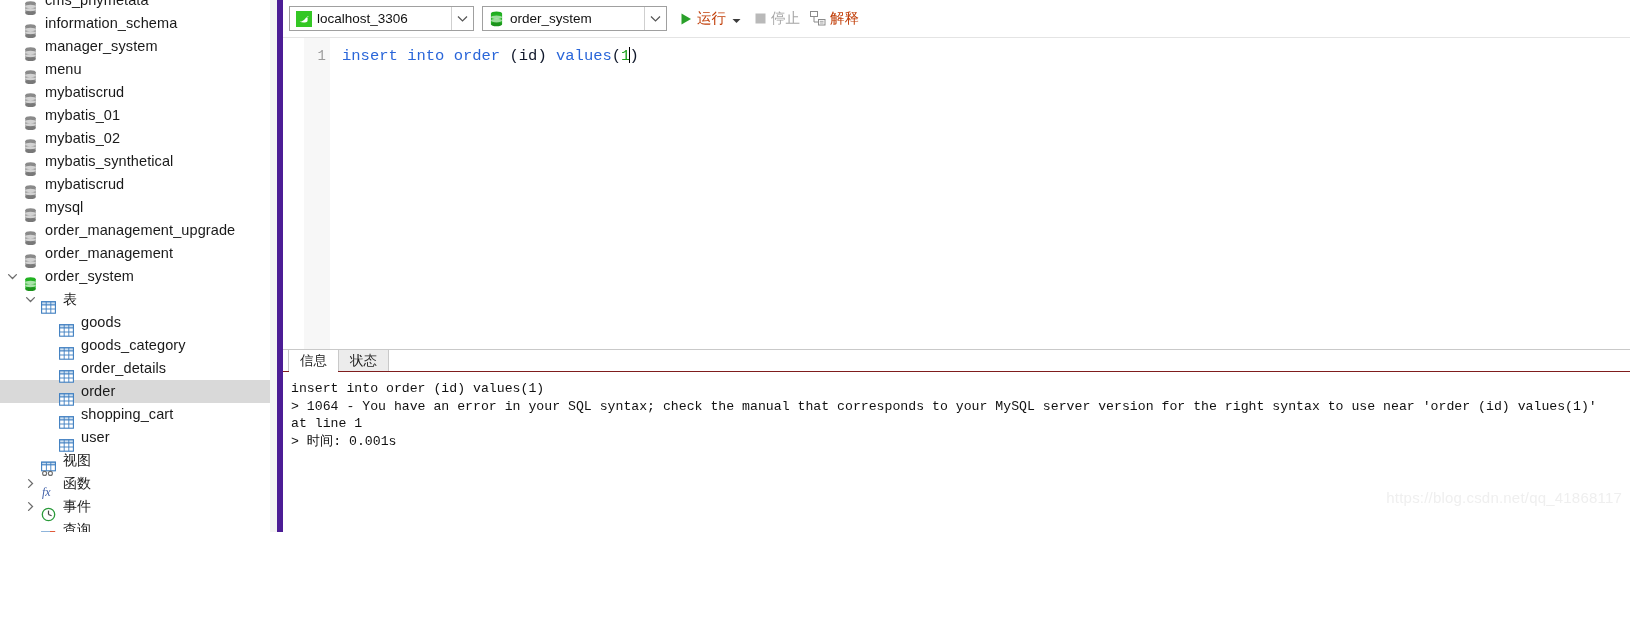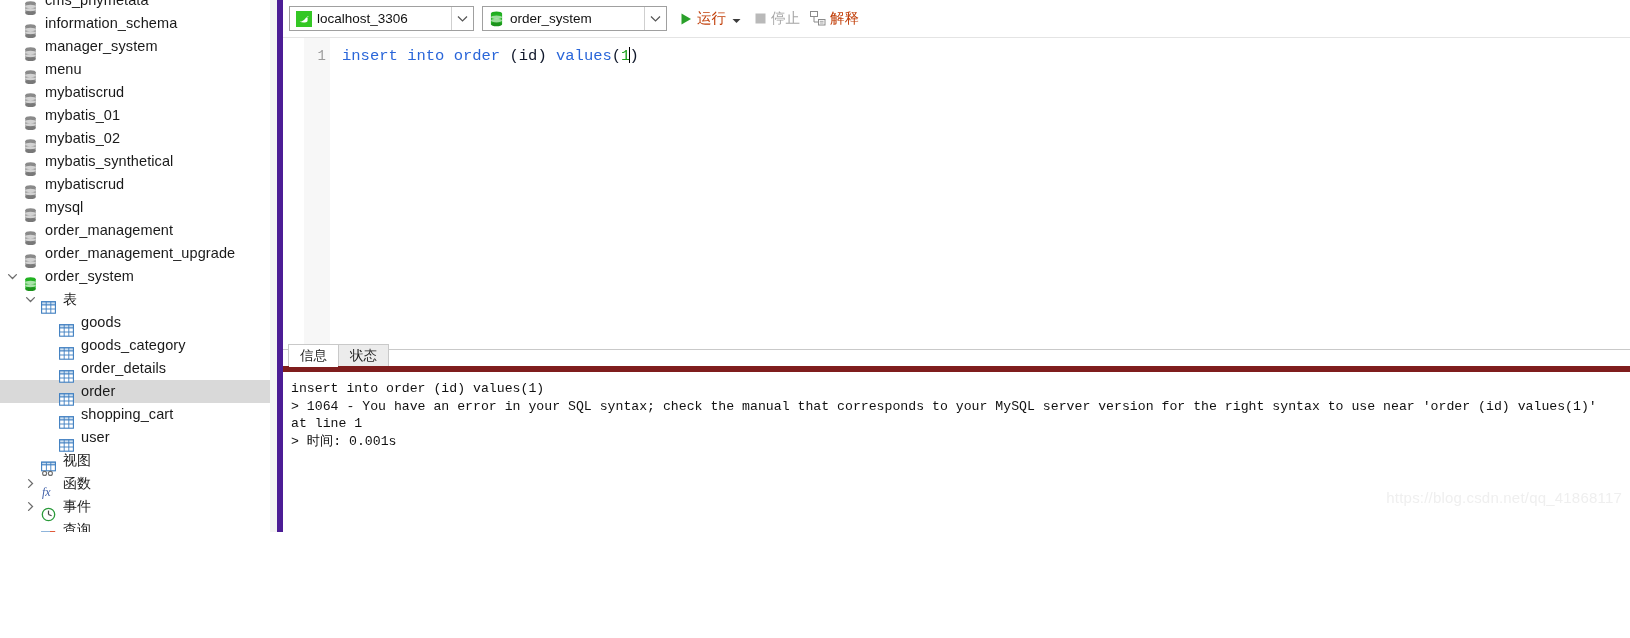--- a/index.html
+++ b/index.html
@@ -184,21 +184,21 @@
     display: flex;
     flex-direction: column;
     position: relative;
   }
   .tabstrip {
     height: 22px;
     flex: 0 0 22px;
     display: flex;
     align-items: flex-end;
     padding-left: 5px;
-    border-bottom: 6px solid #7f1d1d;
+    border-bottom: 1px solid #7f1d1d;
     background: #ffffff;
   }
   .tab {
     height: 22px;
     padding: 0 11px;
     font-size: 13.5px;
     color: #222;
     display: flex; align-items: center;
     border: 1px solid #c9c9c9;
     border-bottom: none;
@@ -388,35 +388,35 @@
           <div class="twisty"></div>
           <div class="node-icon">
             <svg width="17" height="17" viewBox="0 0 17 17">
               <ellipse cx="8.5" cy="3.2" rx="5.2" ry="2" fill="#8a8a8a"></ellipse>
               <rect x="3.3" y="3.2" width="10.4" height="9.8" fill="#8a8a8a"></rect>
               <ellipse cx="8.5" cy="13" rx="5.2" ry="2" fill="#787878"></ellipse>
               <ellipse cx="8.5" cy="6.4" rx="5.2" ry="1.7" fill="#ffffff" opacity="0.62"></ellipse>
               <ellipse cx="8.5" cy="9.6" rx="5.2" ry="1.7" fill="#ffffff" opacity="0.62"></ellipse>
             </svg>
           </div>
+          <span class="node-label">order_management_upgrade</span>
+        </div>
+        <div class="node">
+          <div style="width: 4px; flex: 0 0 4px;"></div>
+          <div class="twisty"></div>
+          <div class="node-icon">
+            <svg width="17" height="17" viewBox="0 0 17 17">
+              <ellipse cx="8.5" cy="3.2" rx="5.2" ry="2" fill="#8a8a8a"></ellipse>
+              <rect x="3.3" y="3.2" width="10.4" height="9.8" fill="#8a8a8a"></rect>
+              <ellipse cx="8.5" cy="13" rx="5.2" ry="2" fill="#787878"></ellipse>
+              <ellipse cx="8.5" cy="6.4" rx="5.2" ry="1.7" fill="#ffffff" opacity="0.62"></ellipse>
+              <ellipse cx="8.5" cy="9.6" rx="5.2" ry="1.7" fill="#ffffff" opacity="0.62"></ellipse>
+            </svg>
+          </div>
           <span class="node-label">order_management</span>
-        </div>
-        <div class="node">
-          <div style="width: 4px; flex: 0 0 4px;"></div>
-          <div class="twisty"></div>
-          <div class="node-icon">
-            <svg width="17" height="17" viewBox="0 0 17 17">
-              <ellipse cx="8.5" cy="3.2" rx="5.2" ry="2" fill="#8a8a8a"></ellipse>
-              <rect x="3.3" y="3.2" width="10.4" height="9.8" fill="#8a8a8a"></rect>
-              <ellipse cx="8.5" cy="13" rx="5.2" ry="2" fill="#787878"></ellipse>
-              <ellipse cx="8.5" cy="6.4" rx="5.2" ry="1.7" fill="#ffffff" opacity="0.62"></ellipse>
-              <ellipse cx="8.5" cy="9.6" rx="5.2" ry="1.7" fill="#ffffff" opacity="0.62"></ellipse>
-            </svg>
-          </div>
-          <span class="node-label">order_management_upgrade</span>
         </div>
         <div class="node">
           <div style="width: 4px; flex: 0 0 4px;"></div>
           <div class="twisty">
             <svg width="11" height="11" viewBox="0 0 11 11">
               <path stroke="#6d6d6d" stroke-width="1.3" fill="none" stroke-linecap="round" d="M1.6 3.6 L5.5 7.5 L9.4 3.6"></path>
             </svg>
           </div>
           <div class="node-icon">
             <svg width="17" height="17" viewBox="0 0 17 17">

